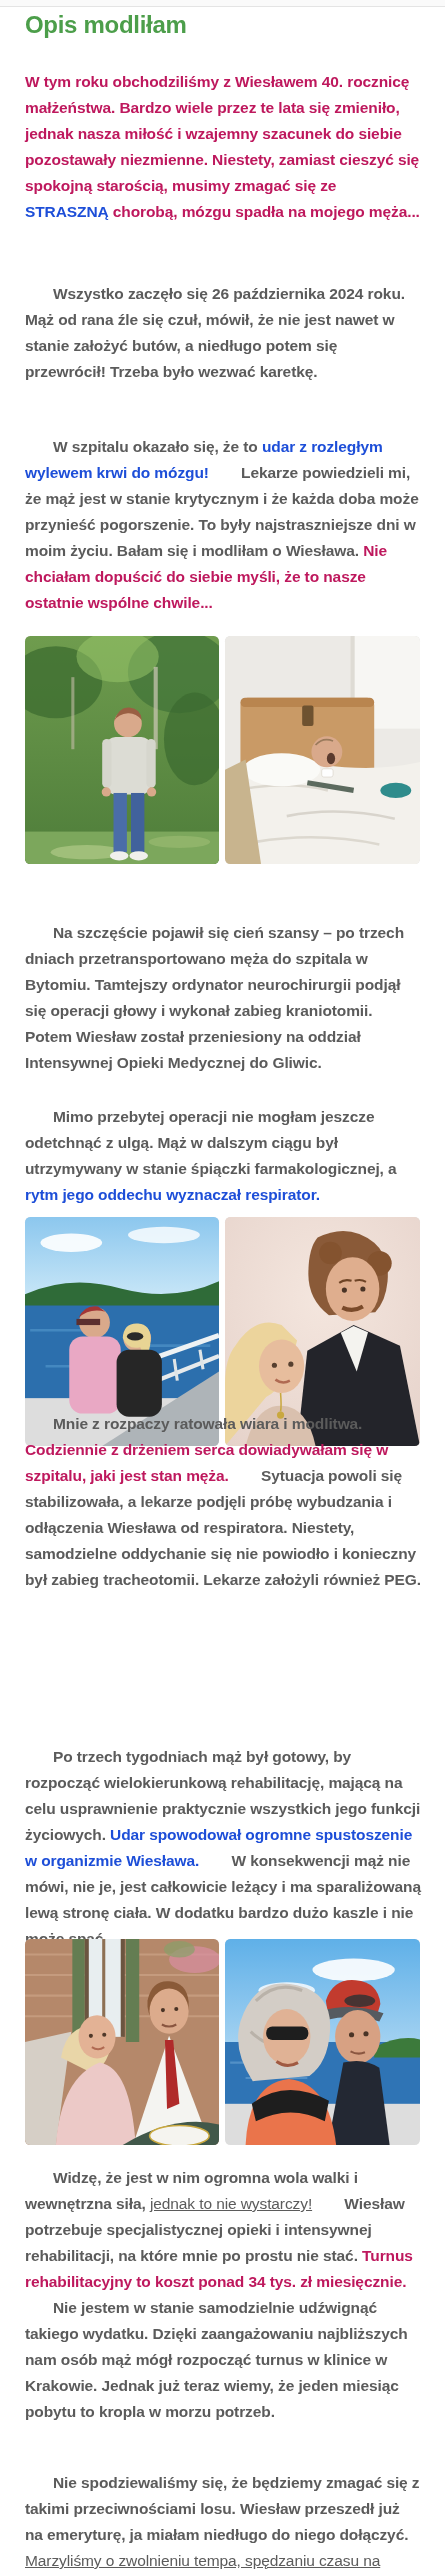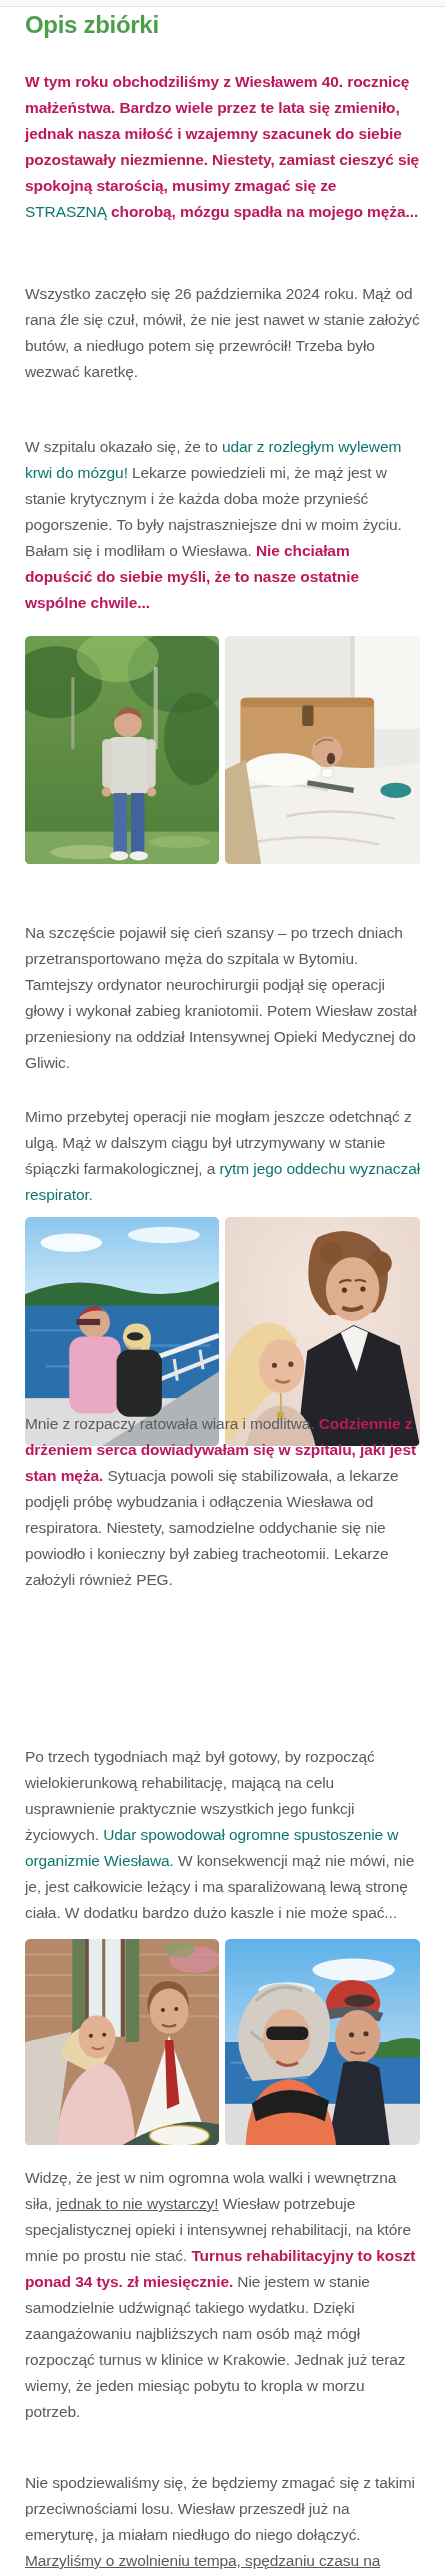--- a/index.html
+++ b/index.html
@@ -6,42 +6,42 @@
   body{
     width:445px;height:2988px;position:relative;background:#ffffff;
     font-family:"Liberation Sans",sans-serif;overflow:hidden;
   }
   .topbar{position:absolute;top:0;left:0;width:445px;height:5.7px;
     background:#fafafa;border-bottom:0.5px solid #e4e4e4;}
   h1{position:absolute;left:25px;top:11.3px;margin:0;
     font-size:24px;font-weight:bold;letter-spacing:-0.3px;color:#4c9e4a;}
   p.para{position:absolute;left:25px;width:396px;margin:0;
     font-size:15.5px;line-height:26px;color:#5b5b5b;letter-spacing:-0.1px;}
-  p.para .t{font-weight:normal;}
+  p.para .t{font-weight:bold;margin-left:28px;}
   p.para .b{font-weight:bold;color:#be185d;}
-  p.para .r{font-weight:normal;color:#0f766e;}
+  p.para .r{font-weight:bold;color:#1d4ed8;}
   p.para .u{text-decoration:underline;}
   .p0{top:69px;} .p1{top:281px;} .p2{top:434px;} .p3{top:920px;}
   .p4{top:1104px;} .p5{top:1411px;} .p6{top:1744px;} .p7{top:2165px;}
   .p8{top:2470px;}
   .photo{position:absolute;border-radius:5.2px;overflow:hidden;background:#ddd;}
   .ph-r1l{top:636px;left:25px;width:194px;height:228px;}
   .ph-r1r{top:636px;left:225px;width:195px;height:228px;}
   .ph-r2l{top:1217px;left:25px;width:194px;height:229px;}
   .ph-r2r{top:1217px;left:225px;width:195px;height:229px;}
   .ph-r3l{top:1939px;left:25px;width:194px;height:206px;}
   .ph-r3r{top:1939px;left:225px;width:195px;height:206px;}
   .photo svg{display:block;width:100%;height:100%;}
 </style>
 </head>
 <body>
 
 <div class="topbar"></div>
 
-<h1>Opis zbiórki</h1>
+<h1>Opis modliłam</h1>
 
 <p class="para p0"><span class="b">W tym roku obchodziliśmy z Wiesławem 40. rocznicę małżeństwa. Bardzo wiele przez te lata się zmieniło, jednak nasza miłość i wzajemny szacunek do siebie pozostawały niezmienne. Niestety, zamiast cieszyć się spokojną starością, musimy zmagać się ze </span><span class="r">STRASZNĄ</span><span class="b"> chorobą, mózgu spadła na mojego męża...</span></p>
 <p class="para p1"><span class="t">Wszystko zaczęło się 26 października 2024 roku. Mąż od rana źle się czuł, mówił, że nie jest nawet w stanie założyć butów, a niedługo potem się przewrócił! Trzeba było wezwać karetkę.</span></p>
 <p class="para p2"><span class="t">W szpitalu okazało się, że to </span><span class="r">udar z rozległym wylewem krwi do mózgu!</span><span class="t"> Lekarze powiedzieli mi, że mąż jest w stanie krytycznym i że każda doba może przynieść pogorszenie. To były najstraszniejsze dni w moim życiu. Bałam się i modliłam o Wiesława. </span><span class="b">Nie chciałam dopuścić do siebie myśli, że to nasze ostatnie wspólne chwile...</span></p>
 
 <div class="photo ph-r1l" role="img" aria-label="Wiesław stojący w lesie w jasnej koszulce i jeansach">
   <svg viewBox="0 0 377 443" preserveAspectRatio="none">
     <defs>
         <linearGradient id="g1" x1="0" y1="0" x2="0" y2="1">
       <stop offset="0" stop-color="#6f9c4e"></stop>

